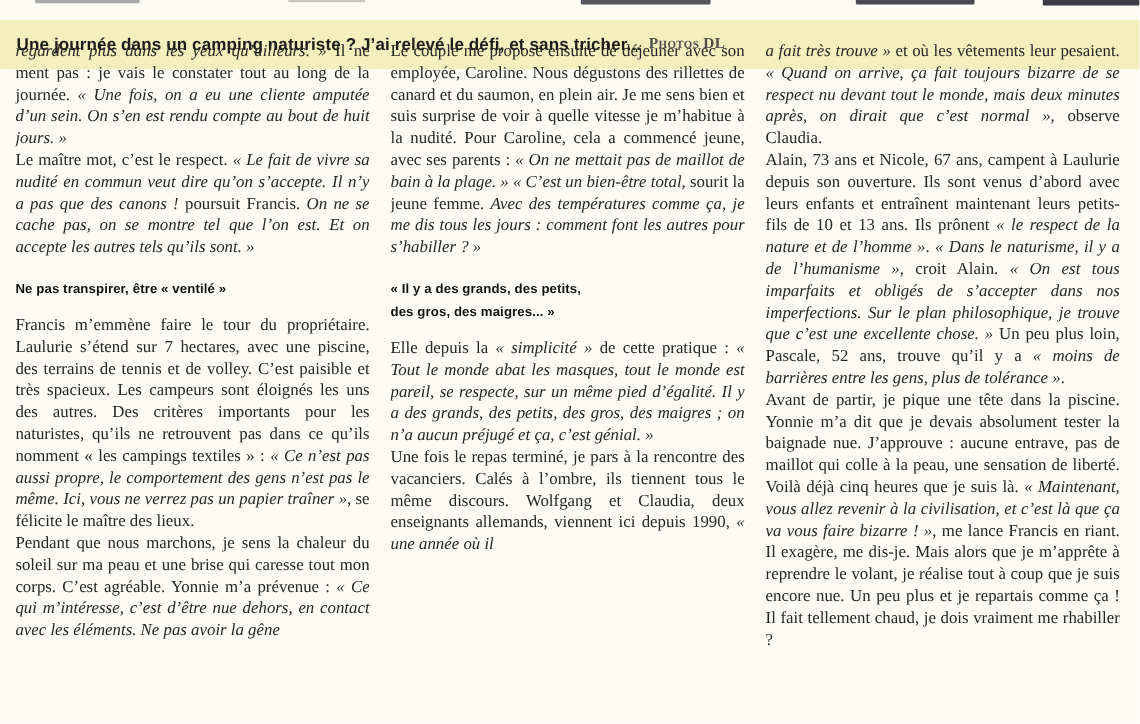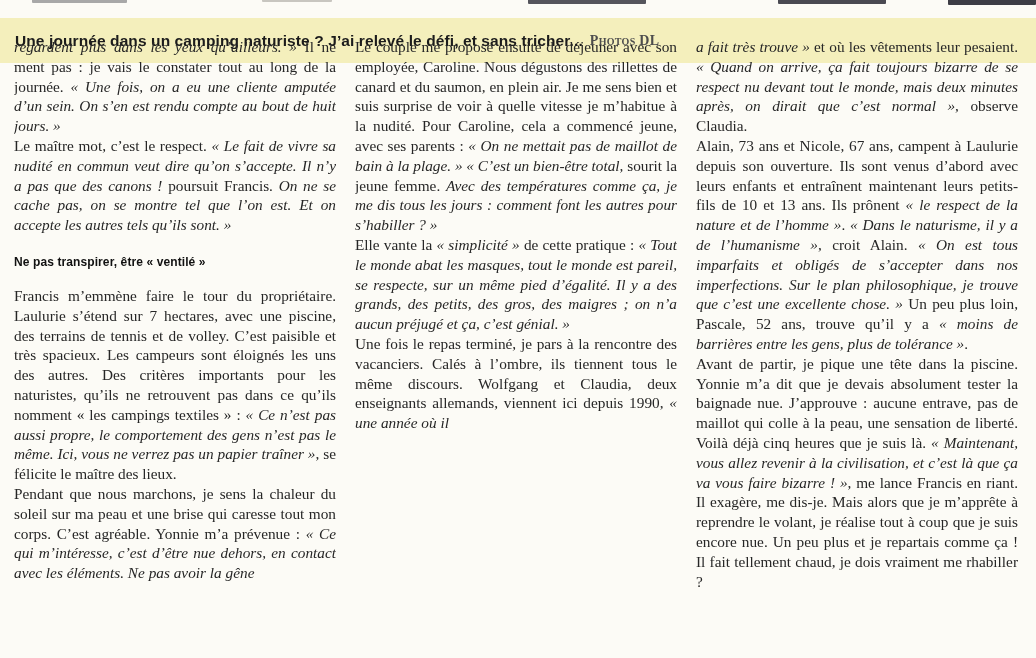--- a/index.html
+++ b/index.html
@@ -70,21 +70,23 @@
   <main class="columns">
     <section class="col">
         <p><span class="it">regardent plus dans les yeux qu’ailleurs. » </span><span>Il ne ment pas : je vais le constater tout au long de la journée. </span><span class="it">« Une fois, on a eu une cliente amputée d’un sein. On s’en est rendu compte au bout de huit jours. »</span></p>
         <p><span>Le maître mot, c’est le respect. </span><span class="it">« Le fait de vivre sa nudité en commun veut dire qu’on s’accepte. Il n’y a pas que des canons ! </span><span>poursuit Francis. </span><span class="it">On ne se cache pas, on se montre tel que l’on est. Et on accepte les autres tels qu’ils sont. »</span></p>
         <h2 class="subhead">Ne pas transpirer, être « ventilé »</h2>
         <p><span>Francis m’emmène faire le tour du propriétaire. Laulurie s’étend sur 7 hectares, avec une piscine, des terrains de tennis et de volley. C’est paisible et très spacieux. Les campeurs sont éloignés les uns des autres. Des critères importants pour les naturistes, qu’ils ne retrouvent pas dans ce qu’ils nomment « les campings textiles » : </span><span class="it">« Ce n’est pas aussi propre, le comportement des gens n’est pas le même. Ici, vous ne verrez pas un papier traîner »</span><span>, se félicite le maître des lieux.</span></p>
         <p><span>Pendant que nous marchons, je sens la chaleur du soleil sur ma peau et une brise qui caresse tout mon corps. C’est agréable. Yonnie m’a prévenue : </span><span class="it">« Ce qui m’intéresse, c’est d’être nue dehors, en contact avec les éléments. Ne pas avoir la gêne</span></p>
       </section>
     <section class="col">
         <p><span>Le couple me propose ensuite de déjeuner avec son employée, Caroline. Nous dégustons des rillettes de canard et du saumon, en plein air. Je me sens bien et suis surprise de voir à quelle vitesse je m’habitue à la nudité. Pour Caroline, cela a commencé jeune, avec ses parents : </span><span class="it">« On ne mettait pas de maillot de bain à la plage. » « C’est un bien-être total, </span><span>sourit la jeune femme. </span><span class="it">Avec des températures comme ça, je me dis tous les jours : comment font les autres pour s’habiller ? »</span></p>
-        <p><span>Elle vante la </span><span class="it">« simplicité »</span><span> de cette pratique : </span><span class="it">« Tout le monde abat les masques, tout le monde est pareil, se respecte, sur un même pied d’égalité. Il y a des grands, des petits, des gros, des maigres ; on n’a aucun préjugé et ça, c’est génial. »</span></p>
+        <h2 class="subhead">« Il y a des grands, des petits,
+des gros, des maigres... »</h2>
+        <p><span>Elle depuis la </span><span class="it">« simplicité »</span><span> de cette pratique : </span><span class="it">« Tout le monde abat les masques, tout le monde est pareil, se respecte, sur un même pied d’égalité. Il y a des grands, des petits, des gros, des maigres ; on n’a aucun préjugé et ça, c’est génial. »</span></p>
         <p><span>Une fois le repas terminé, je pars à la rencontre des vacanciers. Calés à l’ombre, ils tiennent tous le même discours. Wolfgang et Claudia, deux enseignants allemands, viennent ici depuis 1990, </span><span class="it">« une année où il</span></p>
       </section>
     <section class="col">
         <p><span class="it">a fait très trouve » </span><span>et où les vêtements leur pesaient. </span><span class="it">« Quand on arrive, ça fait toujours bizarre de se respect nu devant tout le monde, mais deux minutes après, on dirait que c’est normal »</span><span>, observe Claudia.</span></p>
         <p><span>Alain, 73 ans et Nicole, 67 ans, campent à Laulurie depuis son ouverture. Ils sont venus d’abord avec leurs enfants et entraînent maintenant leurs petits-fils de 10 et 13 ans. Ils prônent </span><span class="it">« le respect de la nature et de l’homme »</span><span>. </span><span class="it">« Dans le naturisme, il y a de l’humanisme »</span><span>, croit Alain. </span><span class="it">« On est tous imparfaits et obligés de s’accepter dans nos imperfections. Sur le plan philosophique, je trouve que c’est une excellente chose. » </span><span>Un peu plus loin, Pascale, 52 ans, trouve qu’il y a </span><span class="it">« moins de barrières entre les gens, plus de tolérance »</span><span>.</span></p>
         <p><span>Avant de partir, je pique une tête dans la piscine. Yonnie m’a dit que je devais absolument tester la baignade nue. J’approuve : aucune entrave, pas de maillot qui colle à la peau, une sensation de liberté. Voilà déjà cinq heures que je suis là. </span><span class="it">« Maintenant, vous allez revenir à la civilisation, et c’est là que ça va vous faire bizarre ! »</span><span>, me lance Francis en riant. Il exagère, me dis-je. Mais alors que je m’apprête à reprendre le volant, je réalise tout à coup que je suis encore nue. Un peu plus et je repartais comme ça ! Il fait tellement chaud, je dois vraiment me rhabiller ?</span></p>
       </section>
   </main>
 
 </div>

